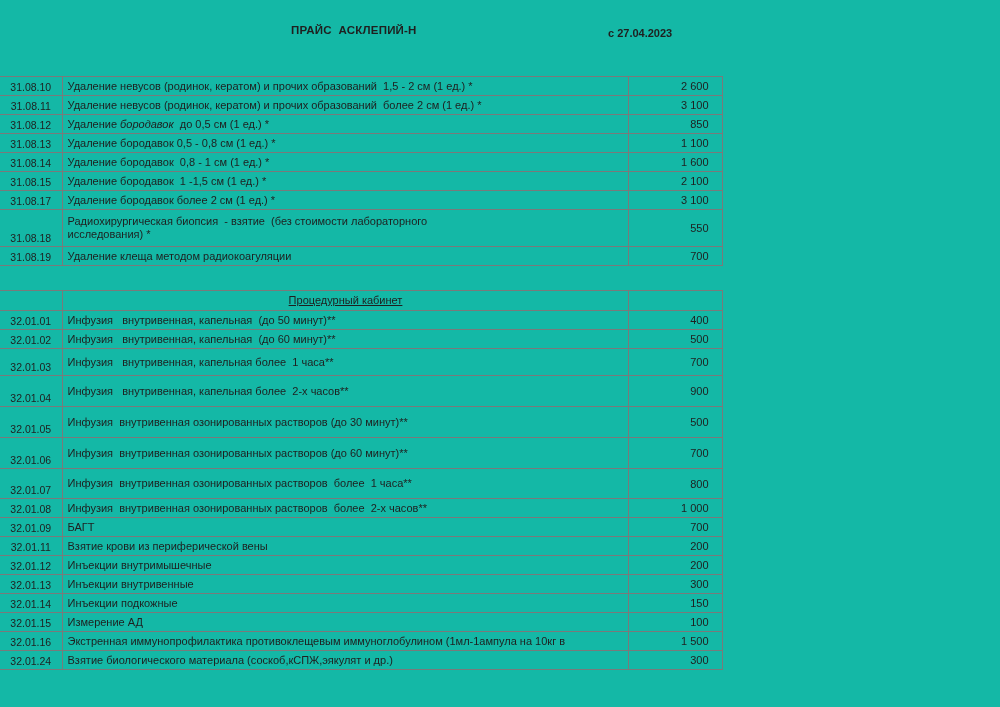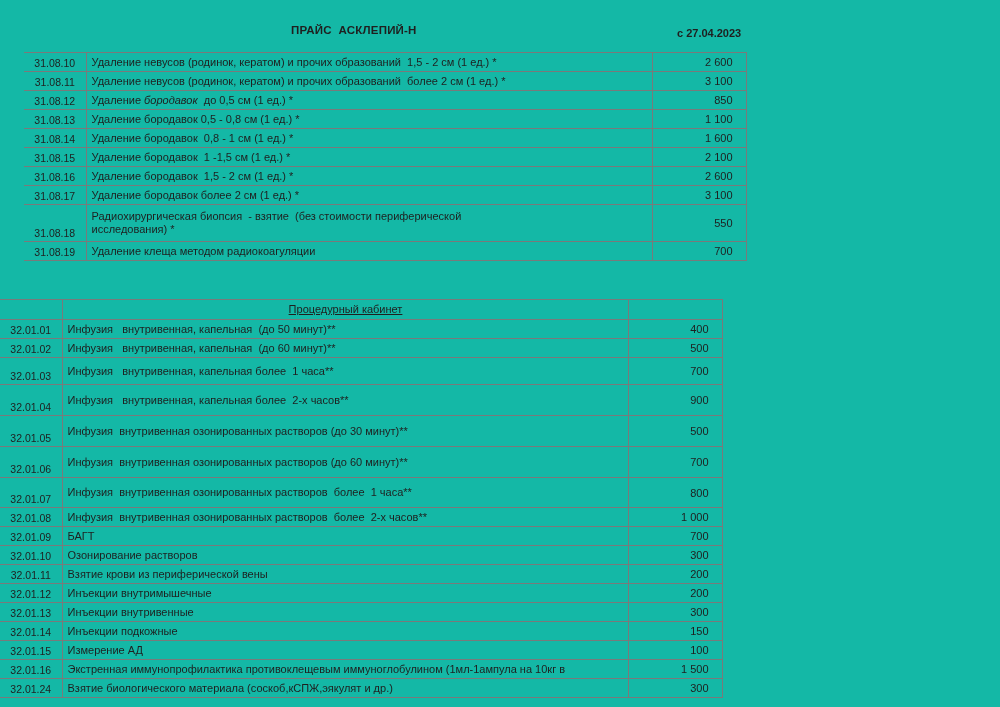--- a/index.html
+++ b/index.html
@@ -6,30 +6,30 @@
   .page{
     position:relative;width:1000px;height:707px;background:#14b8a6;
     font-family:"Liberation Sans","DejaVu Sans",sans-serif;color:#1f1f1f;
     overflow:hidden;
   }
   .doc-title{
     position:absolute;top:24px;left:291px;
     font-size:11.5px;font-weight:bold;letter-spacing:.2px;white-space:pre;
   }
   .doc-date{
-    position:absolute;top:27px;left:677px;
+    position:absolute;top:27px;left:608px;
     font-size:11px;font-weight:bold;white-space:pre;
   }
   table.price-table{
     position:absolute;left:0;width:722px;
     border-collapse:collapse;table-layout:fixed;
     font-size:11px;color:#1f1f1f;
   }
-  .t1{top:52px;margin-left:24px;}
-  .t2{top:299px;}
+  .t1{top:76px;}
+  .t2{top:290px;}
   table.price-table td{
     border:1px solid #7a7a7a;
     overflow:hidden;
   }
   table.price-table td:first-child{border-left:none;}
   table.price-table tr{height:19px;}
   td.code{
     text-align:center;vertical-align:bottom;
     font-size:10.5px;padding:0 2px 2px 2px;white-space:nowrap;
   }
@@ -86,32 +86,27 @@
           <td class="code">31.08.14</td>
           <td class="desc">Удаление бородавок  0,8 - 1 см (1 ед.) *</td>
           <td class="price">1 600</td>
         </tr>
         <tr>
           <td class="code">31.08.15</td>
           <td class="desc">Удаление бородавок  1 -1,5 см (1 ед.) *</td>
           <td class="price">2 100</td>
         </tr>
         <tr>
-          <td class="code">31.08.16</td>
-          <td class="desc">Удаление бородавок  1,5 - 2 см (1 ед.) *</td>
-          <td class="price">2 600</td>
-        </tr>
-        <tr>
           <td class="code">31.08.17</td>
           <td class="desc">Удаление бородавок более 2 см (1 ед.) *</td>
           <td class="price">3 100</td>
         </tr>
         <tr style="height: 37px;">
           <td class="code">31.08.18</td>
-          <td class="desc">Радиохирургическая биопсия  - взятие  (без стоимости периферической
+          <td class="desc">Радиохирургическая биопсия  - взятие  (без стоимости лабораторного
 исследования) *</td>
           <td class="price">550</td>
         </tr>
         <tr>
           <td class="code">31.08.19</td>
           <td class="desc">Удаление клеща методом радиокоагуляции</td>
           <td class="price">700</td>
         </tr>
       </tbody>
   </table>
@@ -167,25 +162,20 @@
           <td class="code">32.01.08</td>
           <td class="desc">Инфузия  внутривенная озонированных растворов  более  2-х часов**</td>
           <td class="price">1 000</td>
         </tr>
         <tr>
           <td class="code">32.01.09</td>
           <td class="desc">БАГТ</td>
           <td class="price">700</td>
         </tr>
         <tr>
-          <td class="code">32.01.10</td>
-          <td class="desc">Озонирование растворов</td>
-          <td class="price">300</td>
-        </tr>
-        <tr>
           <td class="code">32.01.11</td>
           <td class="desc">Взятие крови из периферической вены</td>
           <td class="price">200</td>
         </tr>
         <tr>
           <td class="code">32.01.12</td>
           <td class="desc">Инъекции внутримышечные</td>
           <td class="price">200</td>
         </tr>
         <tr>

